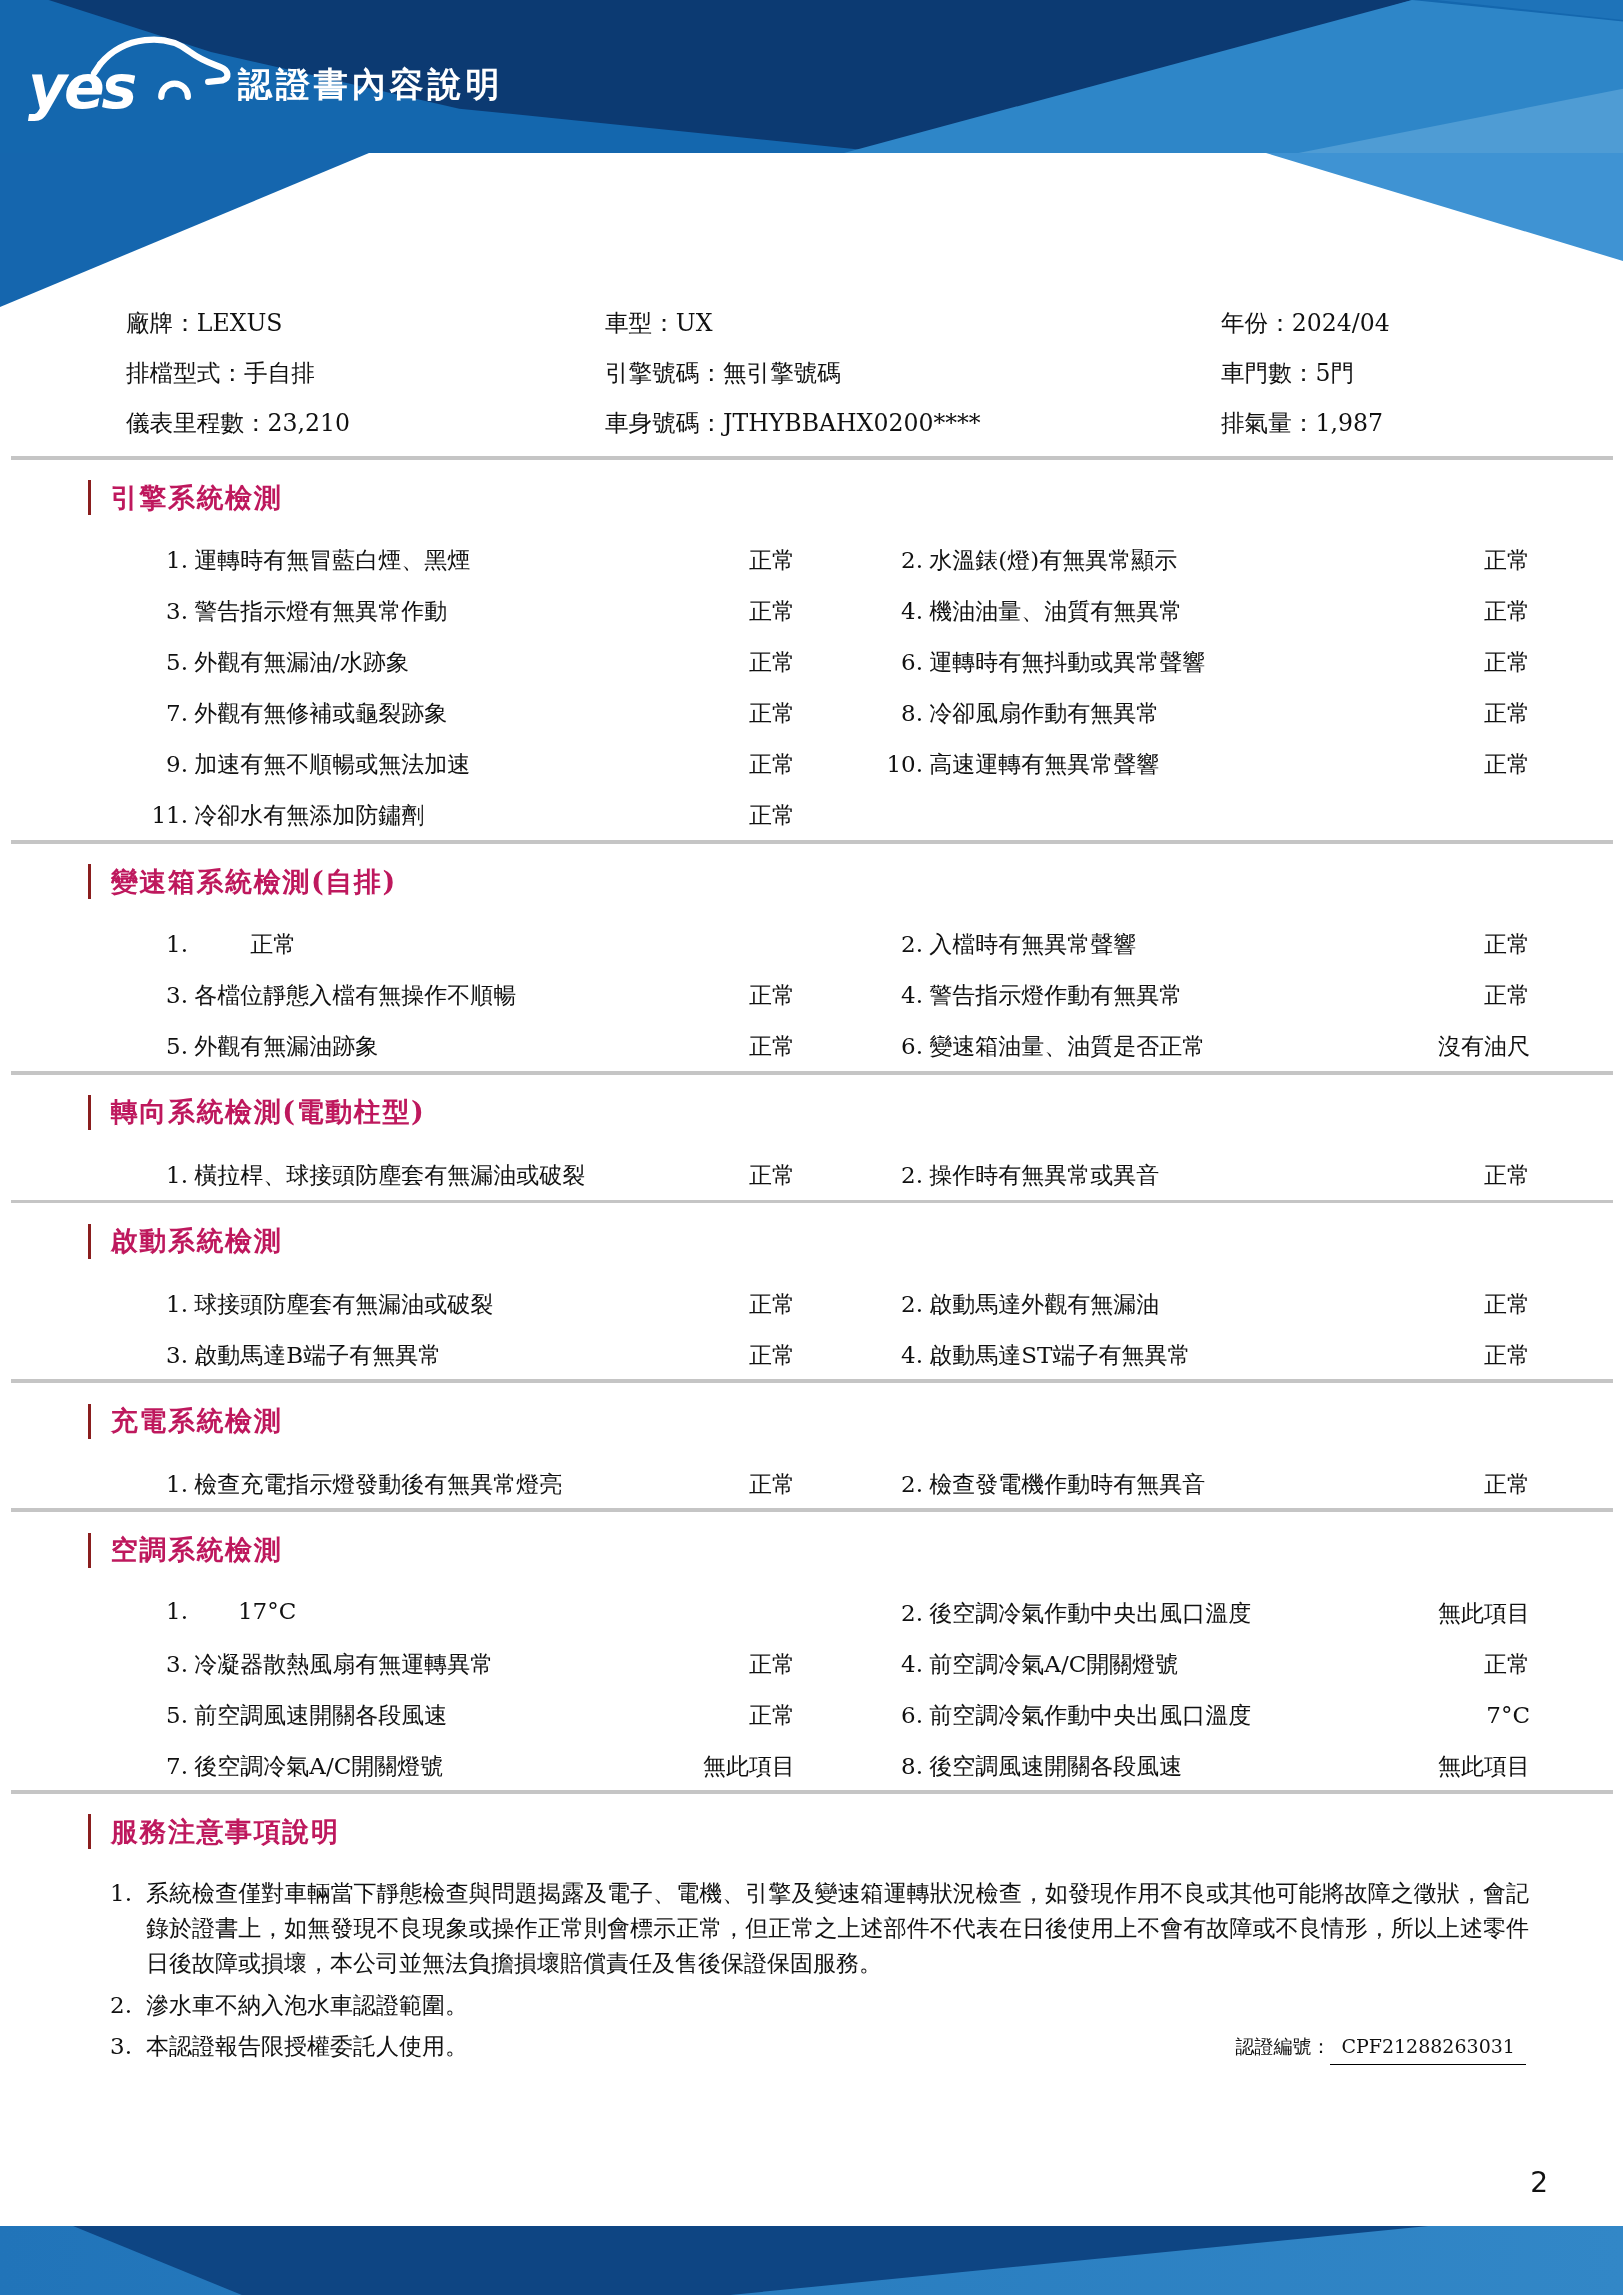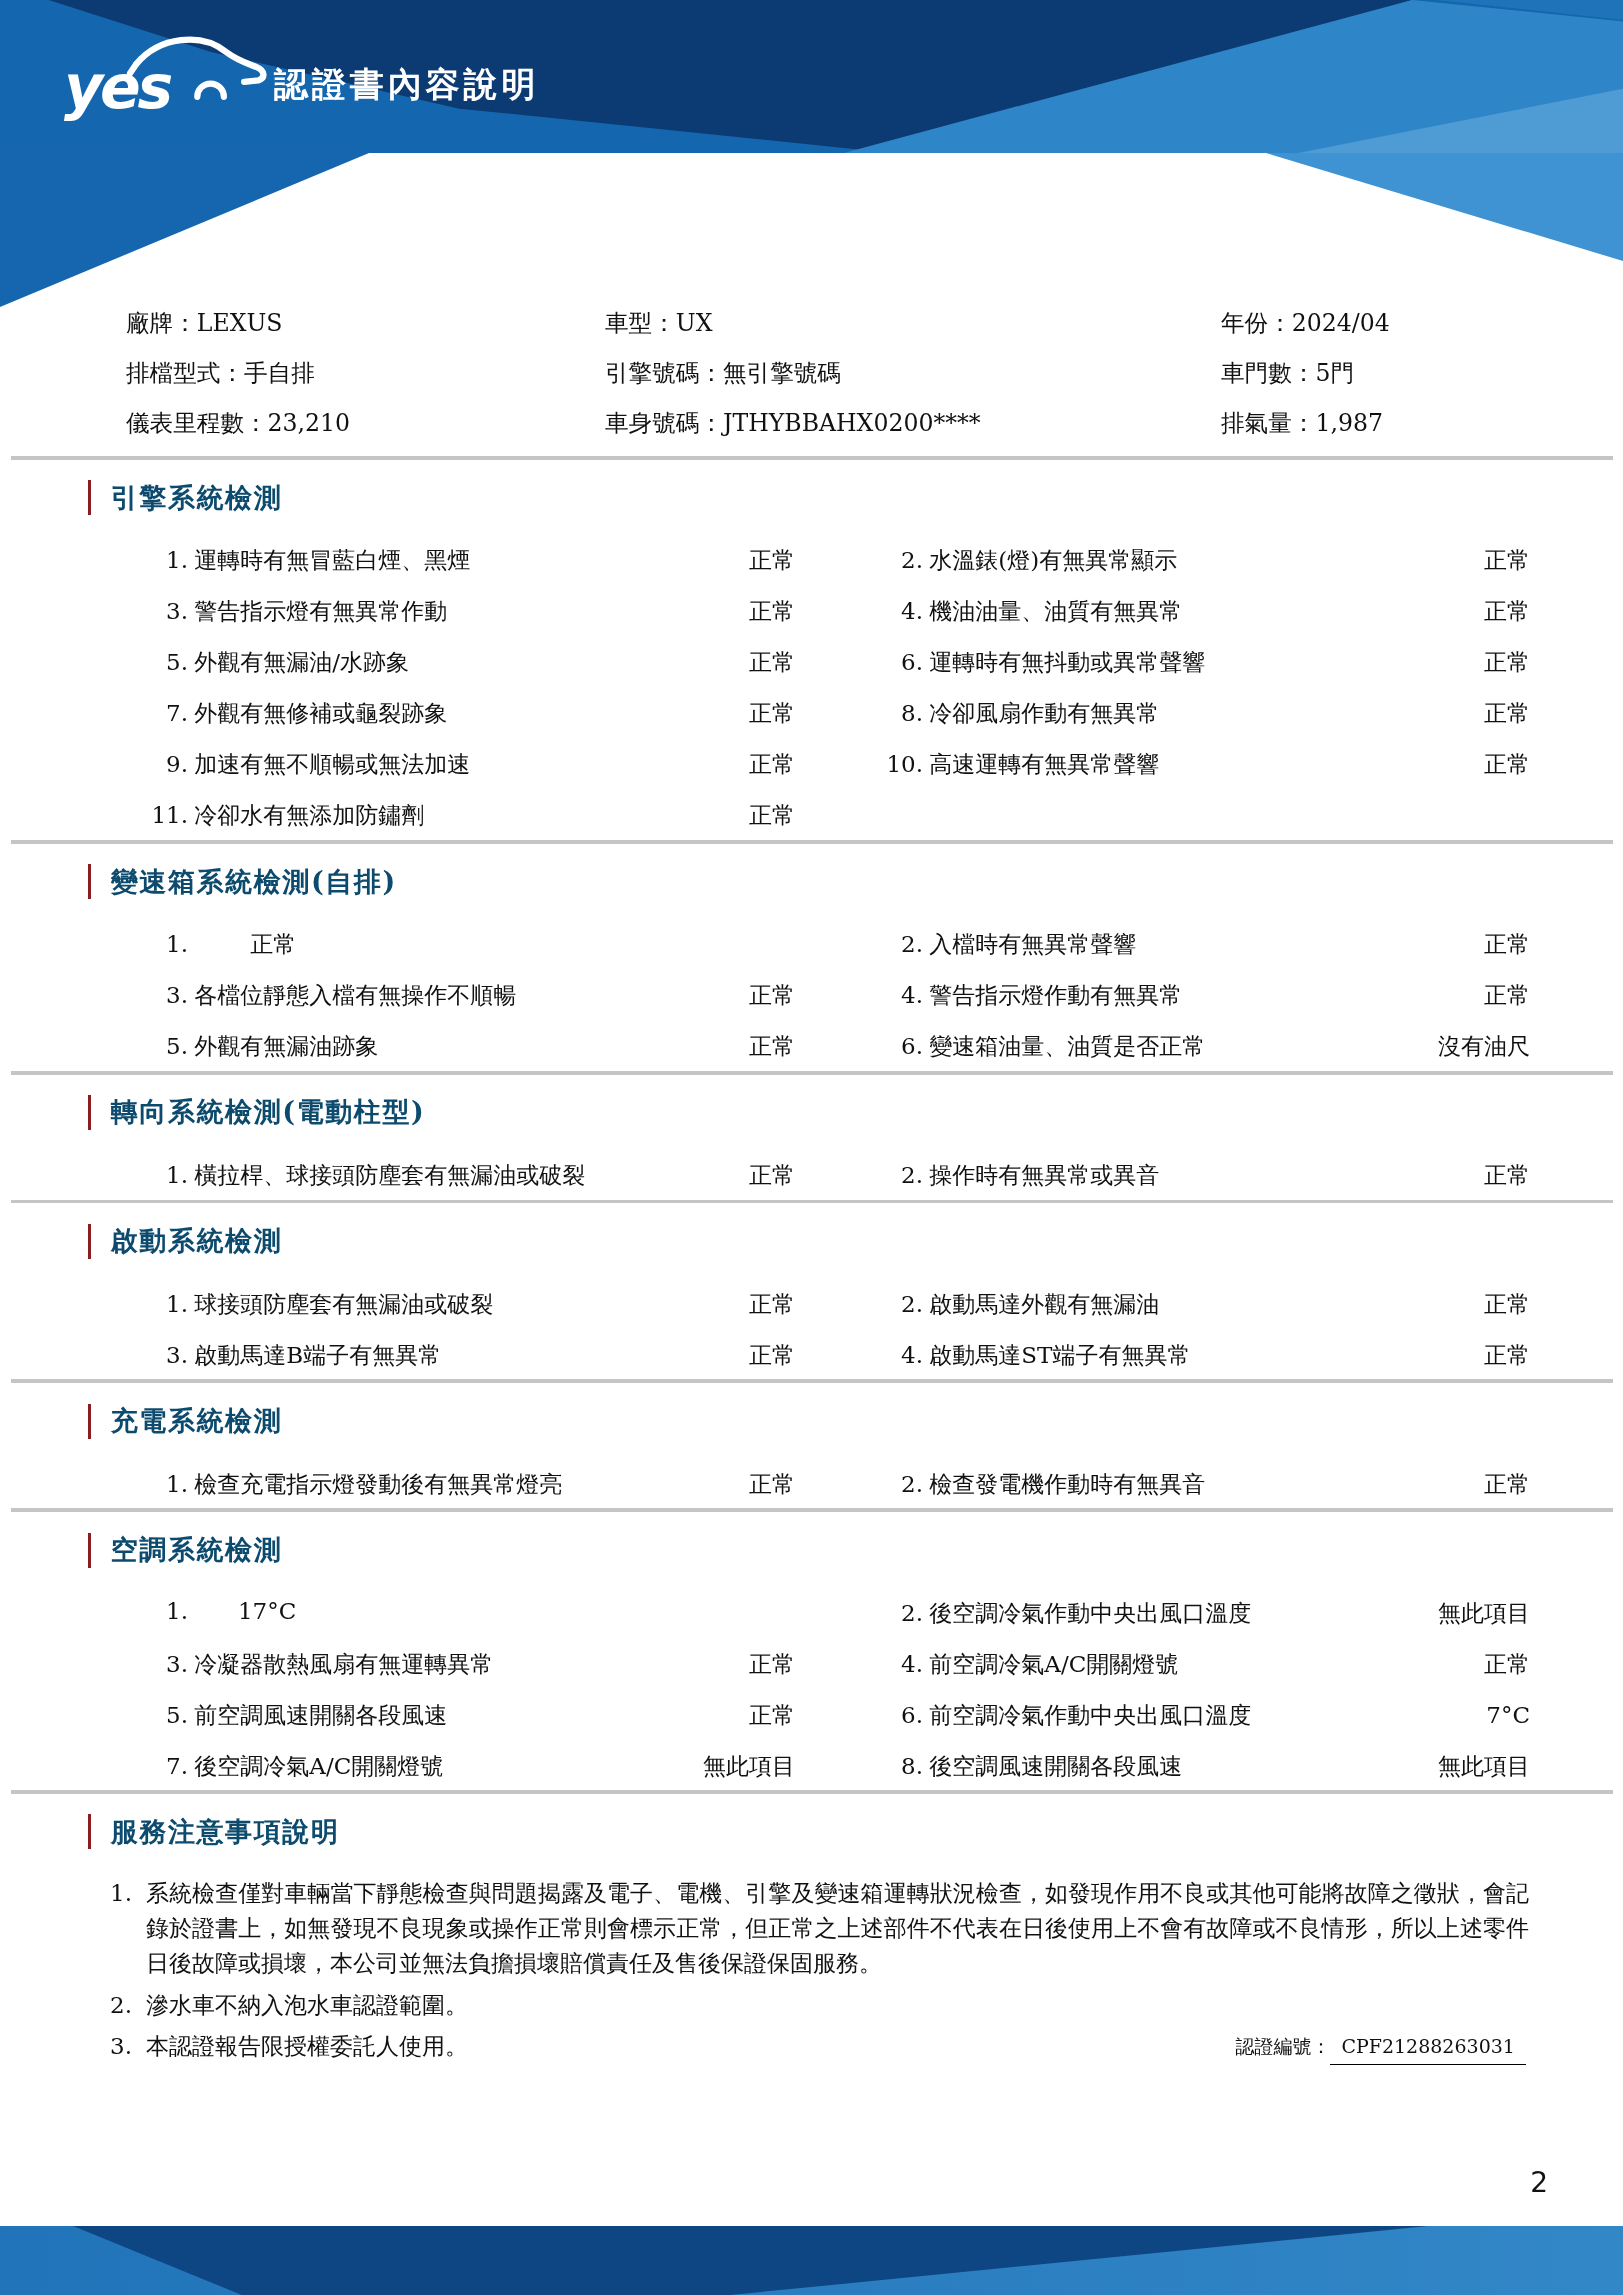--- a/index.html
+++ b/index.html
@@ -44,21 +44,21 @@
     clip-path:polygon(0 0, 100% 0, 0 100%);
   }
   .hdr-wedge-right{
     position:absolute;top:153px;right:0;width:357px;height:108px;
     background:#3f93d3;
     clip-path:polygon(0 0, 100% 0, 100% 100%);
   }
   .hdr-inner{
     position:absolute;inset:0;
     display:flex;align-items:center;
-    padding-left:64px;
+    padding-left:28px;
   }
   .logo{position:relative;width:169px;height:94px;flex:0 0 auto;}
   .logo-text{
     position:absolute;left:0;bottom:6.3px;
     font-family:"DejaVu Sans","Liberation Sans",sans-serif;
     font-style:italic;font-weight:bold;
     font-size:60px;line-height:60px;color:#ffffff;letter-spacing:-3.1px;
   }
   .logo-car{position:absolute;right:-38px;top:-1.6px;}
   .hdr-title{
@@ -85,21 +85,21 @@
   }
 
   
   .sec-title{
     display:flex;align-items:center;
     margin:20.4px 0 0 88px;
     height:35px;
   }
   .sec-bar{width:3.1px;height:35px;background:#8a1e1e;margin-right:19.6px;flex:0 0 auto;}
   .sec-text{
-    font-size:27px;font-weight:bold;color:#0c4a6e;letter-spacing:1.6px;
+    font-size:27px;font-weight:bold;color:#be185d;letter-spacing:1.6px;
     white-space:nowrap;
   }
   .items{
     display:grid;
     grid-template-columns:1fr 1fr;
     column-gap:86px;
     row-gap:24px;
     margin:30px 93px 0 146px;
   }
   .item{display:flex;align-items:baseline;height:27px;font-size:23px;white-space:nowrap;}

